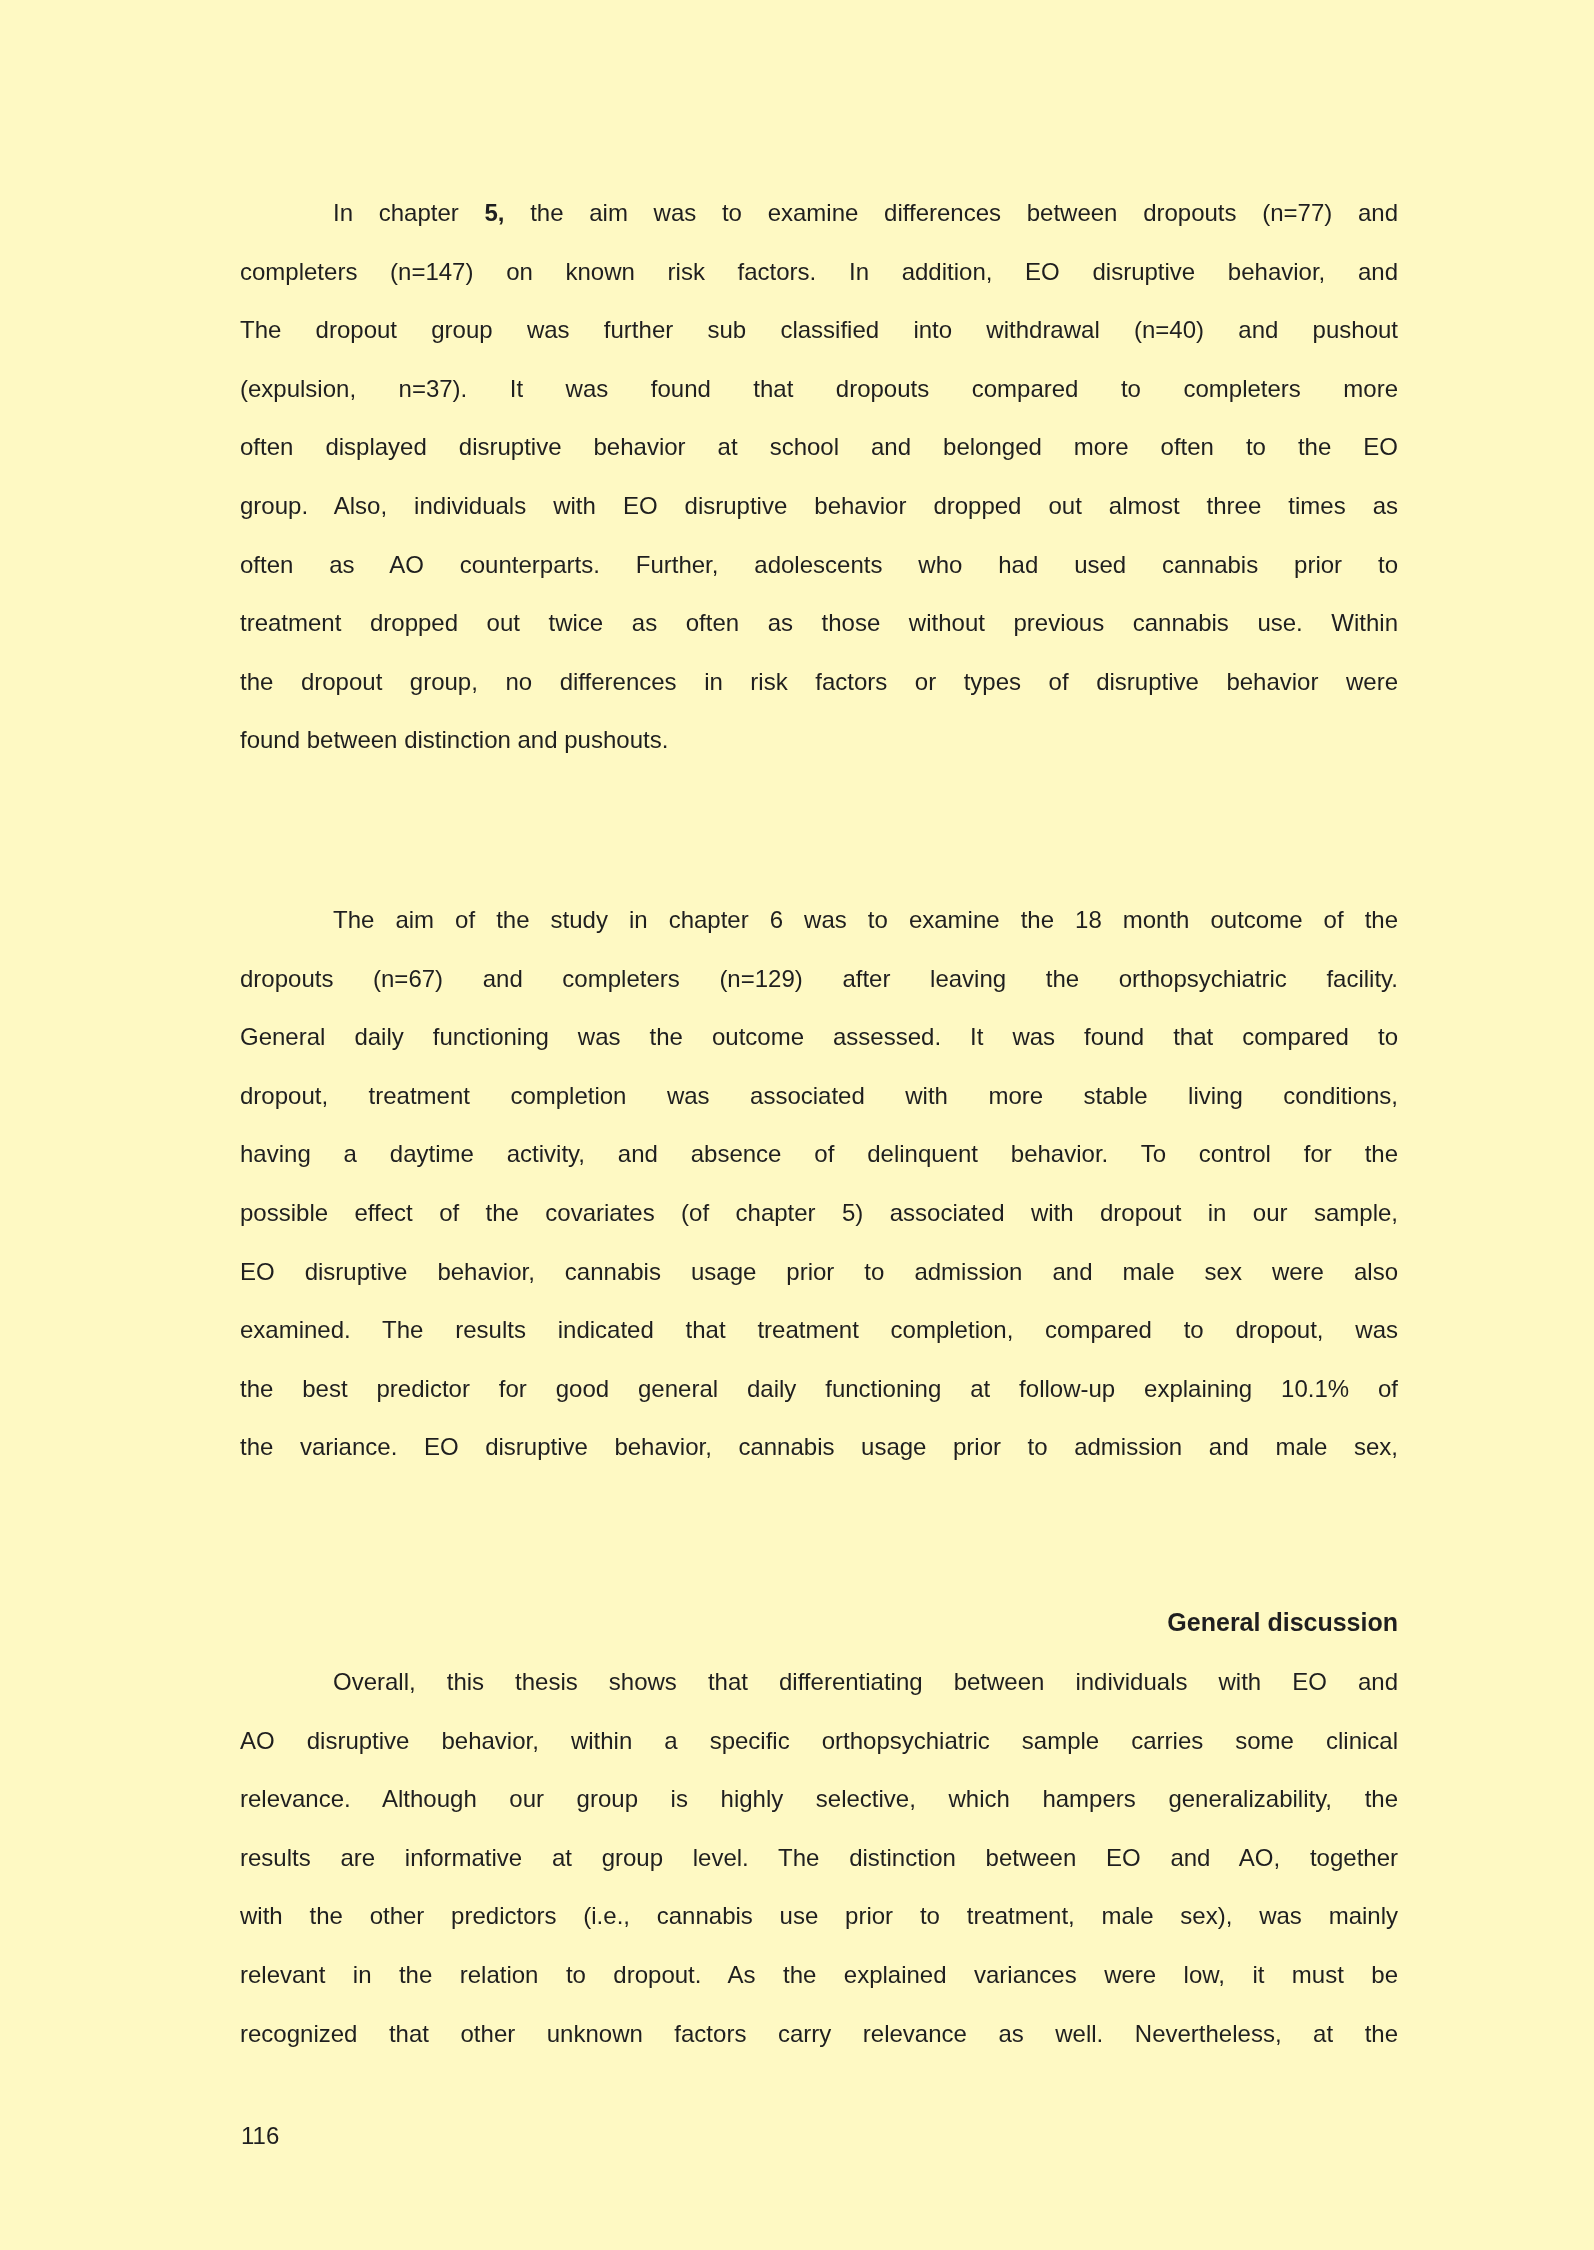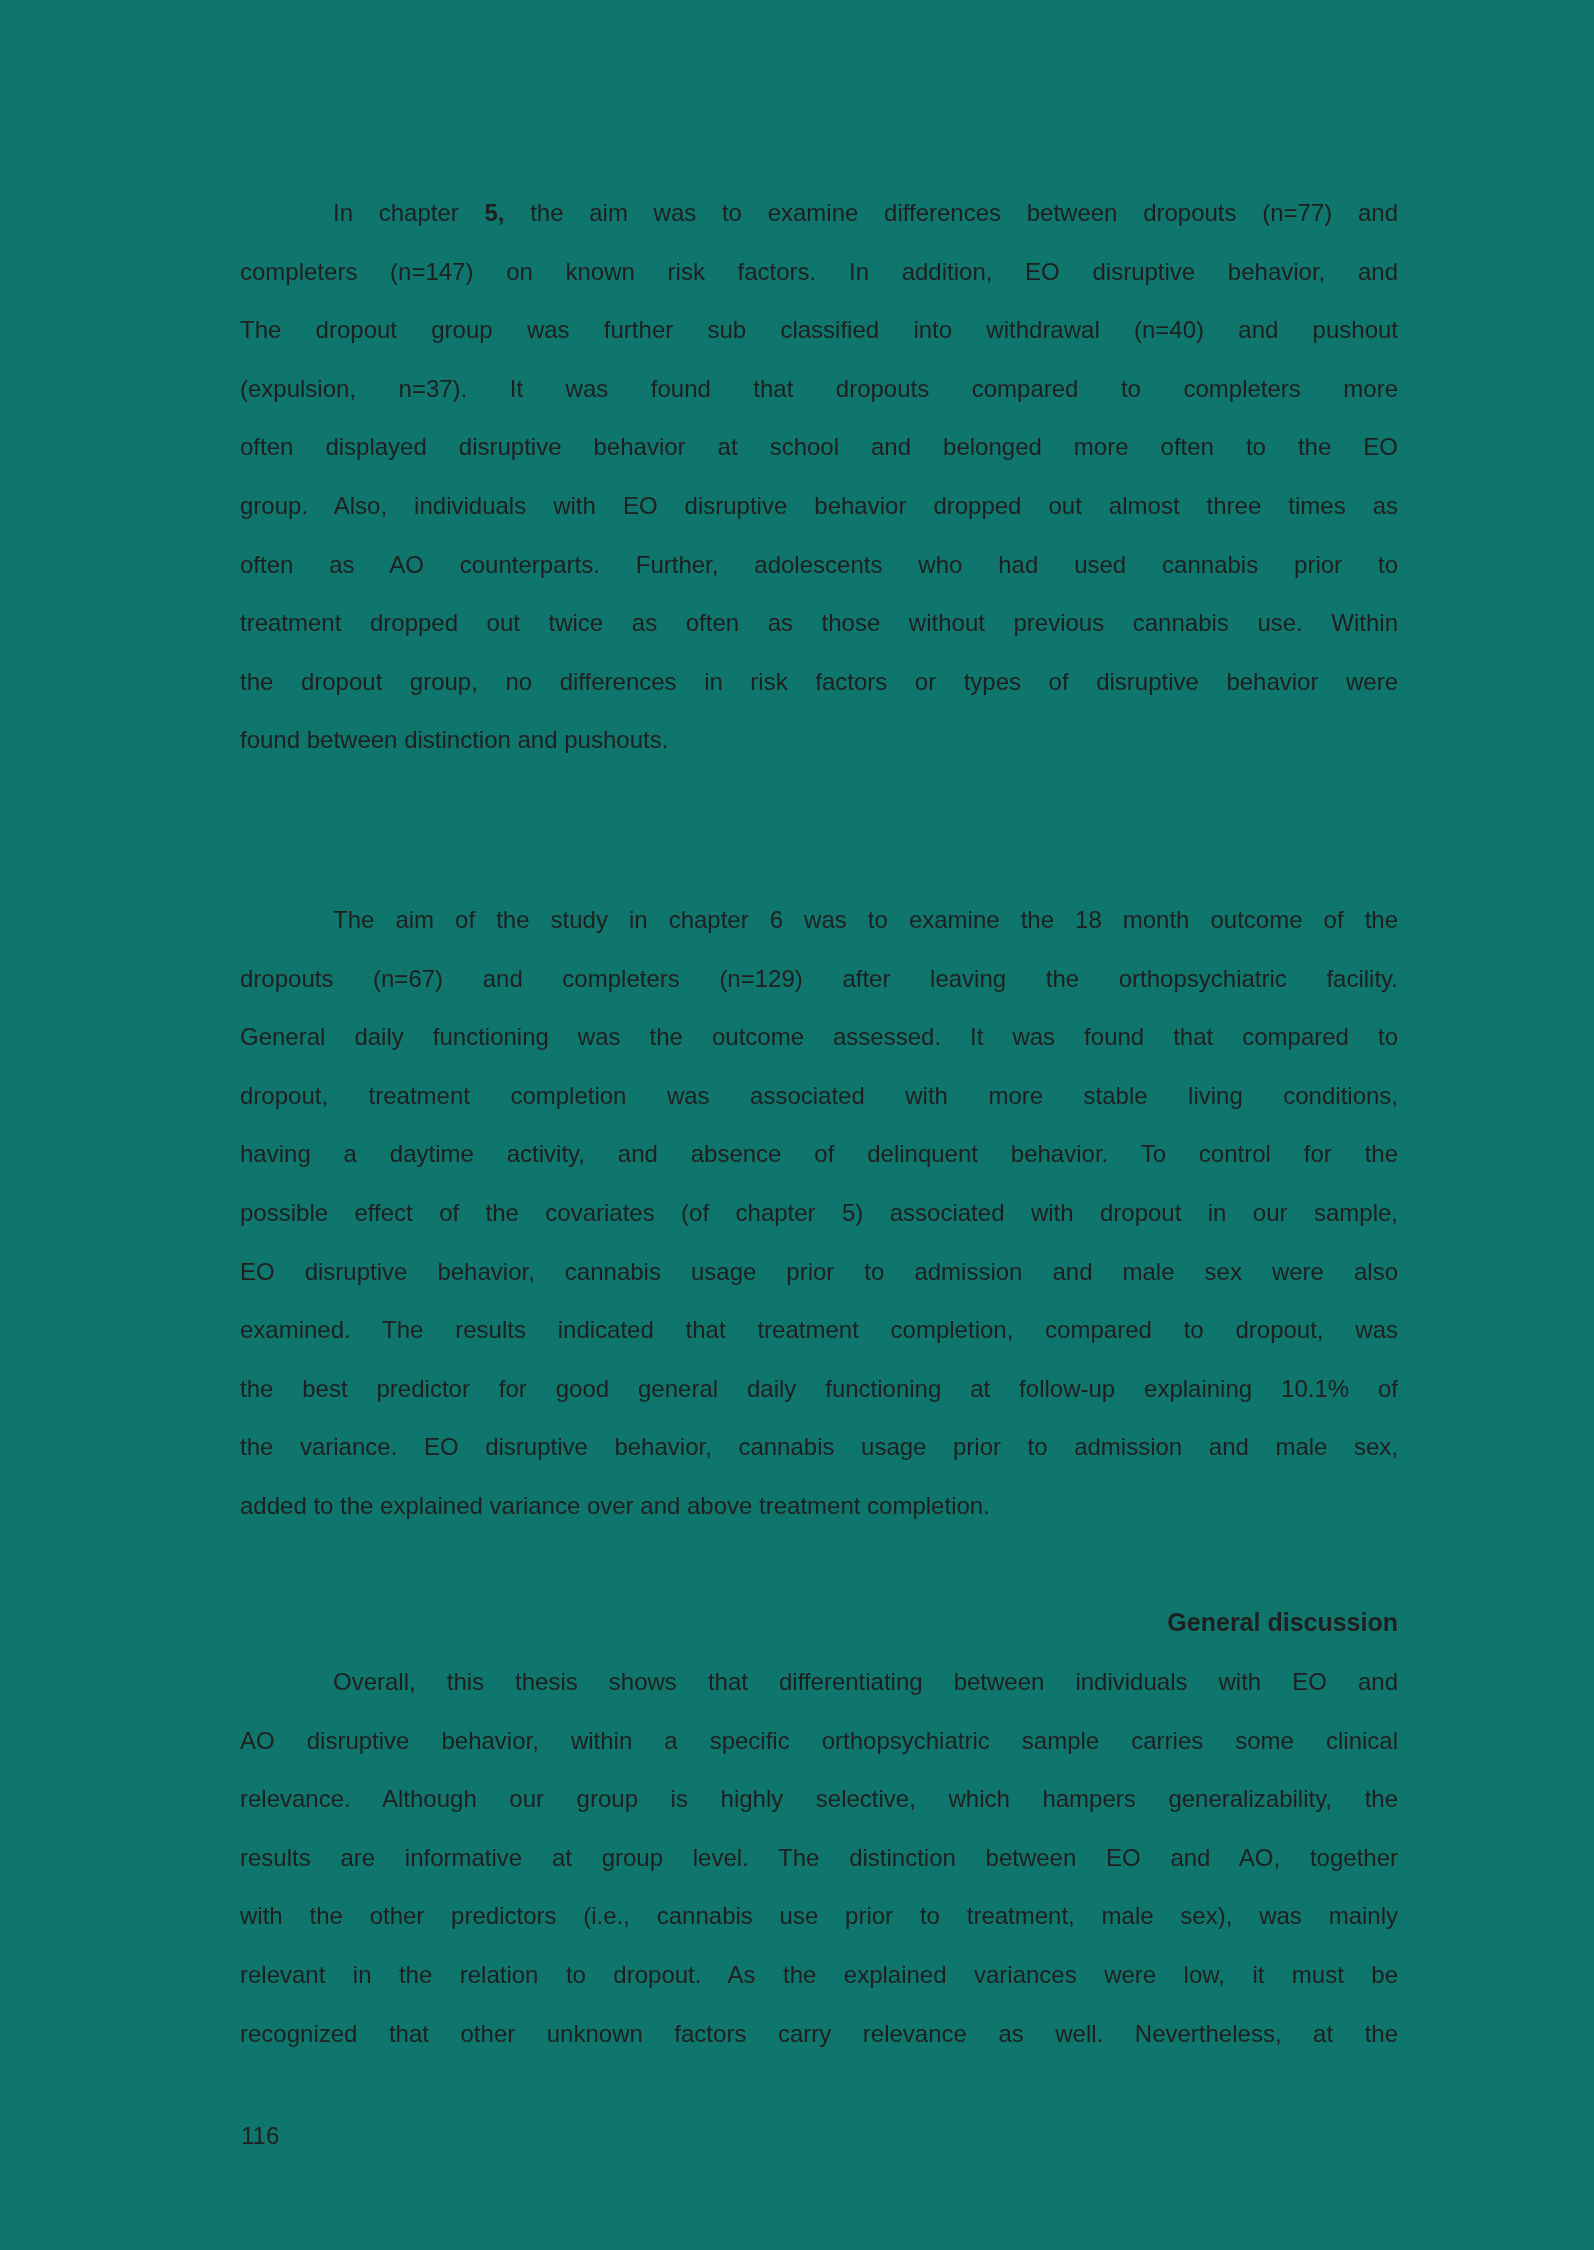--- a/index.html
+++ b/index.html
@@ -4,21 +4,21 @@
 <style>
   html, body {
     margin: 0;
     padding: 0;
     background: #ffffff;
   }
   .page {
     position: relative;
     width: 1594px;
     height: 2250px;
-    background: #0f766e;
+    background: #fef9c3;
     font-family: "Liberation Sans", "DejaVu Sans", sans-serif;
     color: #1f1f1f;
     overflow: hidden;
   }
   .textblock {
     position: absolute;
     left: 240px;
     width: 1158px;
     font-size: 24px;
     line-height: 58.6px;
@@ -71,21 +71,20 @@
       <div class="line justify indent"><span>The aim of the study in chapter 6 was to examine the 18 month outcome of the</span></div>
       <div class="line justify"><span>dropouts (n=67) and completers (n=129) after leaving the orthopsychiatric facility.</span></div>
       <div class="line justify"><span>General daily functioning was the outcome assessed. It was found that compared to</span></div>
       <div class="line justify"><span>dropout, treatment completion was associated with more stable living conditions,</span></div>
       <div class="line justify"><span>having a daytime activity, and absence of delinquent behavior. To control for the</span></div>
       <div class="line justify"><span>possible effect of the covariates (of chapter 5) associated with dropout in our sample,</span></div>
       <div class="line justify"><span>EO disruptive behavior, cannabis usage prior to admission and male sex were also</span></div>
       <div class="line justify"><span>examined. The results indicated that treatment completion, compared to dropout, was</span></div>
       <div class="line justify"><span>the best predictor for good general daily functioning at follow-up explaining 10.1% of</span></div>
       <div class="line justify"><span>the variance. EO disruptive behavior, cannabis usage prior to admission and male sex,</span></div>
-      <div class="line left"><span>added to the explained variance over and above treatment completion.</span></div>
     </div>
   <div id="heading" class="heading">General discussion</div>
   <div id="para3" class="textblock">
       <div class="line justify indent"><span>Overall, this thesis shows that differentiating between individuals with EO and</span></div>
       <div class="line justify"><span>AO disruptive behavior, within a specific orthopsychiatric sample carries some clinical</span></div>
       <div class="line justify"><span>relevance. Although our group is highly selective, which hampers generalizability, the</span></div>
       <div class="line justify"><span>results are informative at group level. The distinction between EO and AO, together</span></div>
       <div class="line justify"><span>with the other predictors (i.e., cannabis use prior to treatment, male sex), was mainly</span></div>
       <div class="line justify"><span>relevant in the relation to dropout. As the explained variances were low, it must be</span></div>
       <div class="line justify"><span>recognized that other unknown factors carry relevance as well. Nevertheless, at the</span></div>

